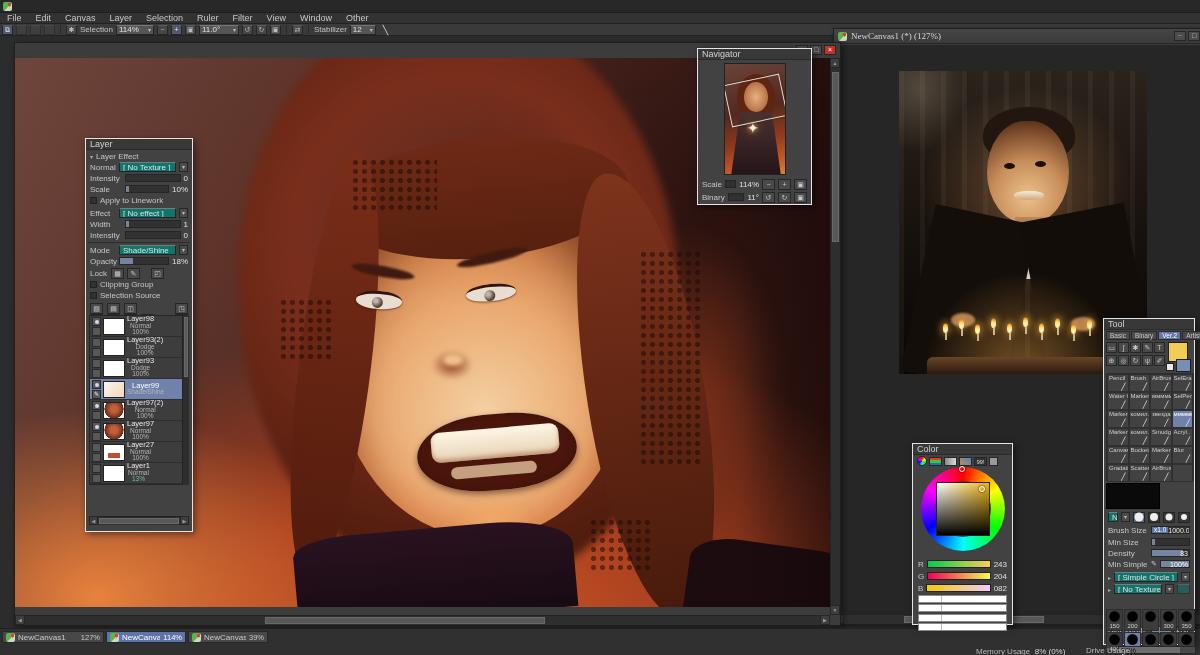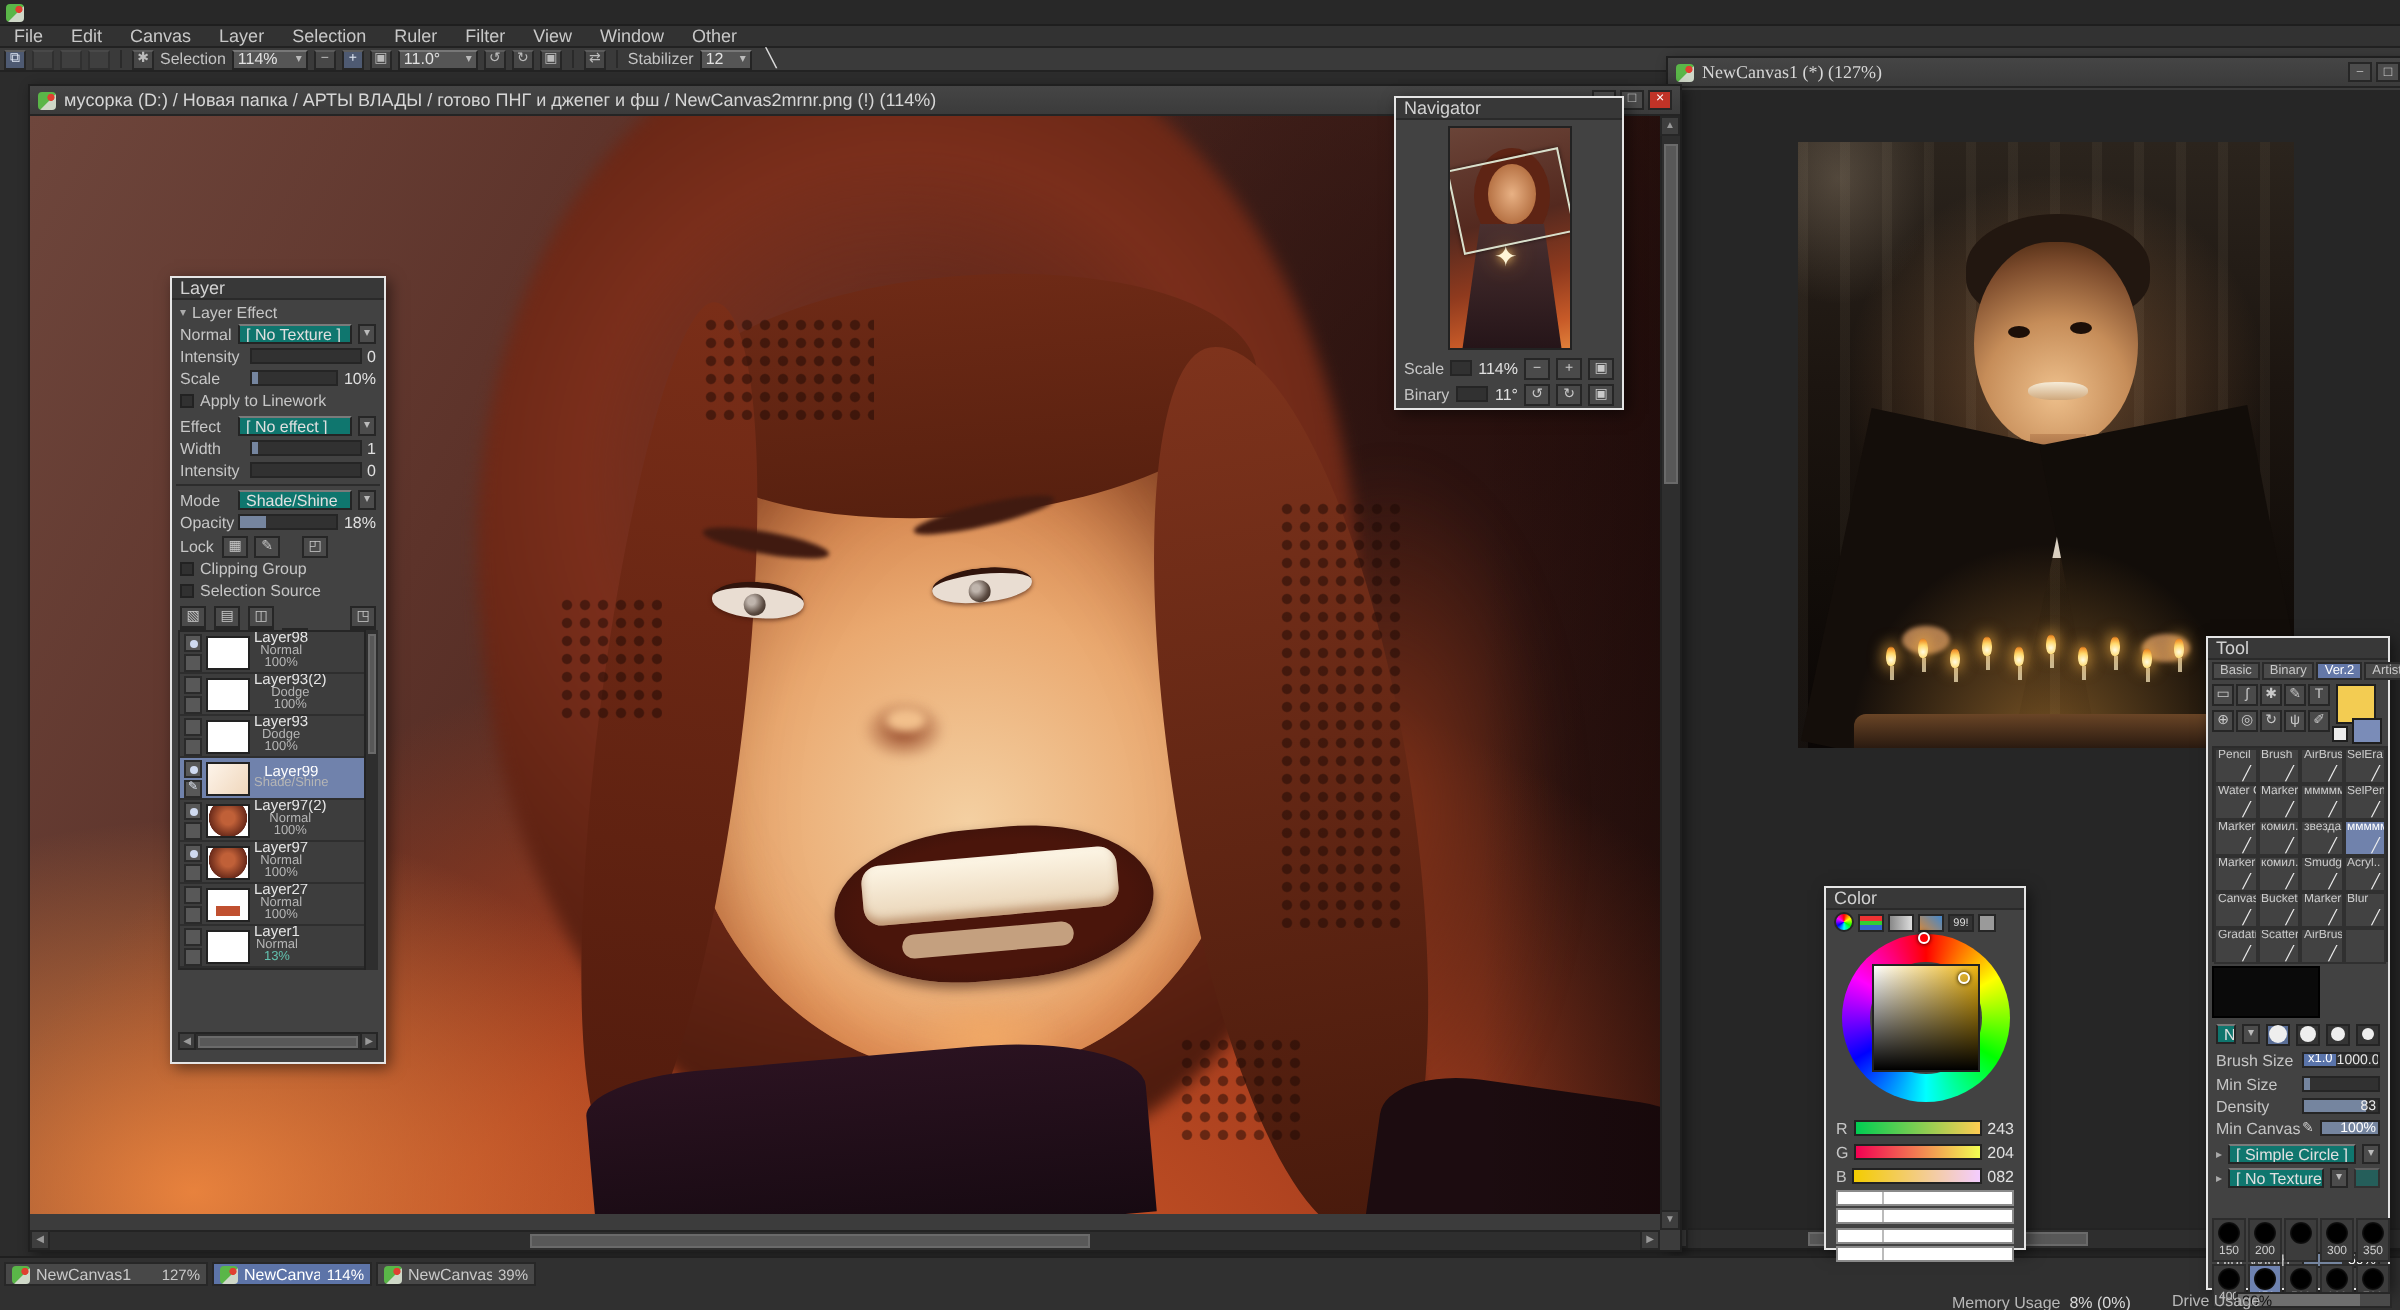--- a/index.html
+++ b/index.html
@@ -262,24 +262,20 @@
       <span class="sarr" style="bottom:0;left:-1px;">▼</span>
     </div>
     <div class="scroll-h" style="left:0;right:10px;bottom:0;">
       <span class="sarr" style="left:0;top:-1px;">◀</span>
       <div class="sthumb" style="top:1px;bottom:1px;left:70px;width:140px;"></div>
       <span class="sarr" style="right:0;top:-1px;">▶</span>
     </div>
   </div>
 
   <div class="win" style="left:14px;top:42px;width:827px;height:584px;">
-    <div class="wtitle">
-      <div class="appicon"></div>
-      <span>мусорка (D:) / Новая папка / АРТЫ ВЛАДЫ / готово ПНГ и джепег и фш / NewCanvas2mrnr.png (!) (114%)</span>
-    </div>
     <div class="wbtns" style="right:4px;">
       <span class="wb">−</span>
       <span class="wb">□</span>
       <span class="wb close">×</span>
     </div>
 
     <div class="canvasL">
       <div class="hairspread"></div>
       <div class="hairmass"></div>
       <div class="s4 strand"></div>
@@ -738,21 +734,21 @@
         </div>
     </div>
     <div class="prow" style="position:absolute;left:0;right:0;top:228px;">
       <span class="plabel" style="width:40px;">Density</span>
       <div class="slider" style="flex:1;">
           <div class="sfill" style="width:83%;"></div>
           <span style="position:absolute;right:1px;top:0;color:#eee;font-size:7px;">83</span>
         </div>
     </div>
     <div class="prow" style="position:absolute;left:0;right:0;top:239px;">
-      <span class="plabel" style="width:40px;">Min Canvas</span>
+      <span class="plabel" style="width:40px;">Min Simple</span>
       <span style="font-size:7px;">✎</span>
       <div class="slider" style="flex:1;">
           <div class="sfill" style="width:100%;"></div>
           <span style="position:absolute;right:1px;top:0;color:#fff;font-size:7px;">100%</span>
         </div>
     </div>
     <div class="prow" style="position:absolute;left:0;right:0;top:252px;">
       <span style="font-size:6px;color:#aaa;">▸</span>
       <span class="drop" style="flex:1;">
           <span>[ Simple Circle ]</span>

